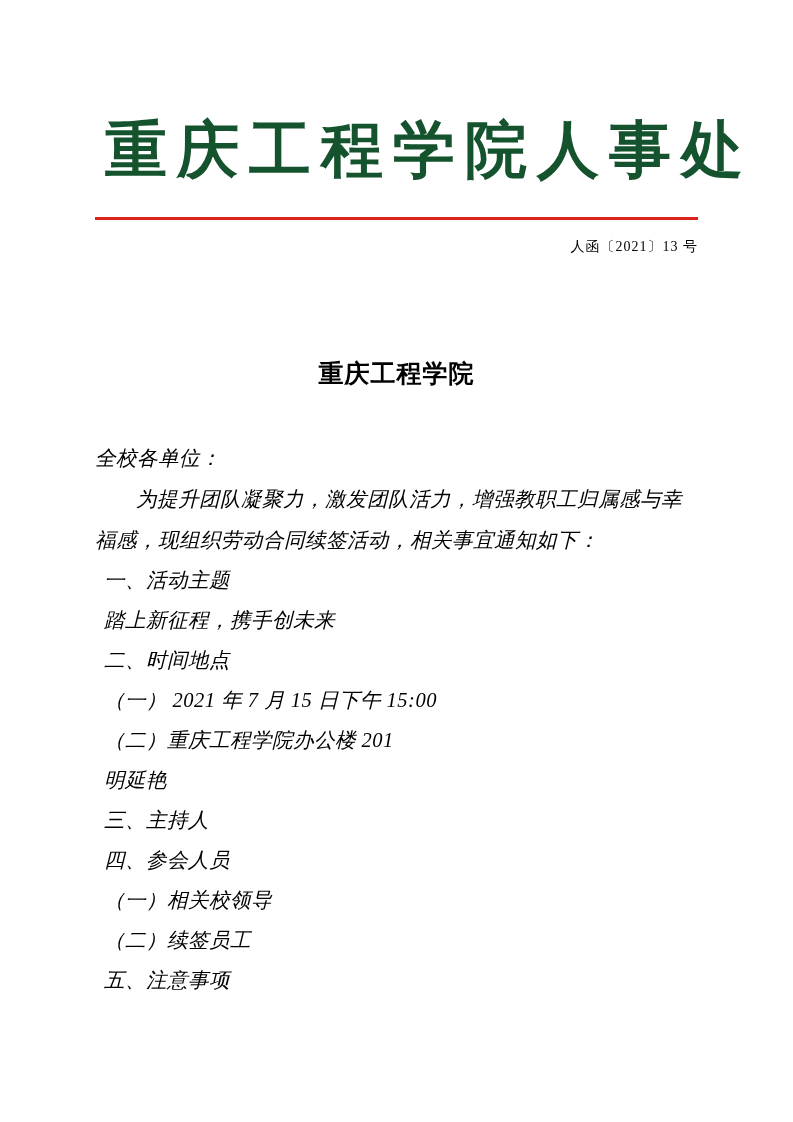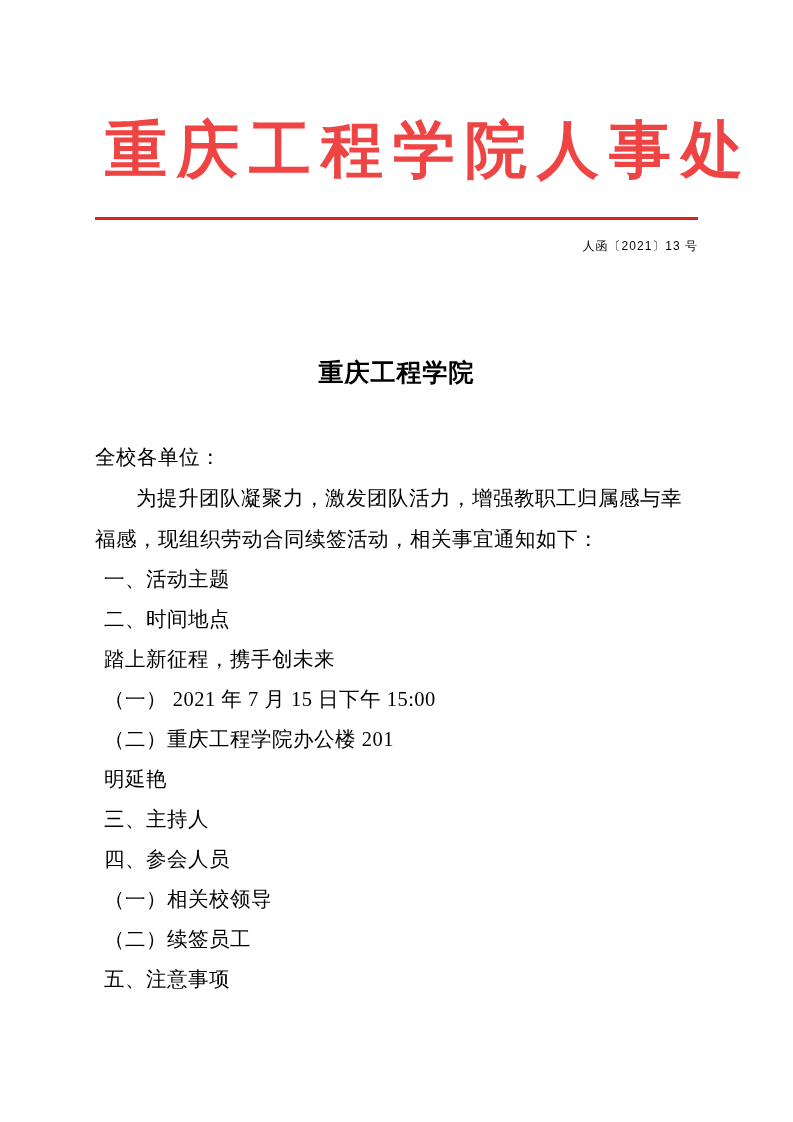--- a/index.html
+++ b/index.html
@@ -22,60 +22,61 @@
     padding: 0 95px;
     position: relative;
   }
 
   
   .letterhead {
     padding-top: 118px;
     text-align: center;
   }
   .letterhead-title {
-    color: #ef4444;
+    color: #14532d;
     font-family: "Liberation Serif", "DejaVu Serif", serif;
     font-weight: bold;
     font-size: 62px;
     letter-spacing: 10px;
     line-height: 1.05;
     text-indent: 10px;
     white-space: nowrap;
   }
   .letterhead-rule {
     margin-top: 34px;
     height: 3px;
     background: #d9241f;
   }
   .doc-number-row {
     margin-top: 18px;
     text-align: right;
-    font-size: 12px;
+    font-size: 14px;
     letter-spacing: 1px;
-    font-family: Liberation Sans, sans-serif;
+    font-family: Liberation Serif, serif;
   }
 
   
   .title-block {
     margin-top: 96px;
     text-align: center;
     font-weight: bold;
     font-size: 25px;
     line-height: 1.75;
     letter-spacing: 1px;
   }
   .title-line-1 { }
   .title-line-2 { }
 
   
   .body-block {
     margin-top: 42px;
     font-size: 20.5px;
     line-height: 2.0;
     letter-spacing: 0.5px;
+    font-style: italic;
   }
   .p {
     margin: 0;
   }
   .p.indent {
     text-indent: 41px;
   }
   .p.tight {
     line-height: 1.95;
     margin-left: 9px;
@@ -95,22 +96,22 @@
   </div>
 
   <div class="title-block">
     <div class="title-line-1">重庆工程学院</div>
   </div>
 
   <div class="body-block">
     <p class="p">全校各单位：</p>
     <p class="p indent">为提升团队凝聚力，激发团队活力，增强教职工归属感与幸福感，现组织劳动合同续签活动，相关事宜通知如下：</p>
     <p class="p tight">一、活动主题</p>
+    <p class="p tight">踏上新征程，携手创未来</p>
     <p class="p tight">二、时间地点</p>
-    <p class="p tight">踏上新征程，携手创未来</p>
     <p class="p tight">（一） 2021 年 7 月 15 日下午 15:00</p>
     <p class="p tight">（二）重庆工程学院办公楼 201</p>
     <p class="p tight">明延艳</p>
     <p class="p tight">三、主持人</p>
     <p class="p tight">四、参会人员</p>
     <p class="p tight">（一）相关校领导</p>
     <p class="p tight">（二）续签员工</p>
     <p class="p tight">五、注意事项</p>
   </div>
 

